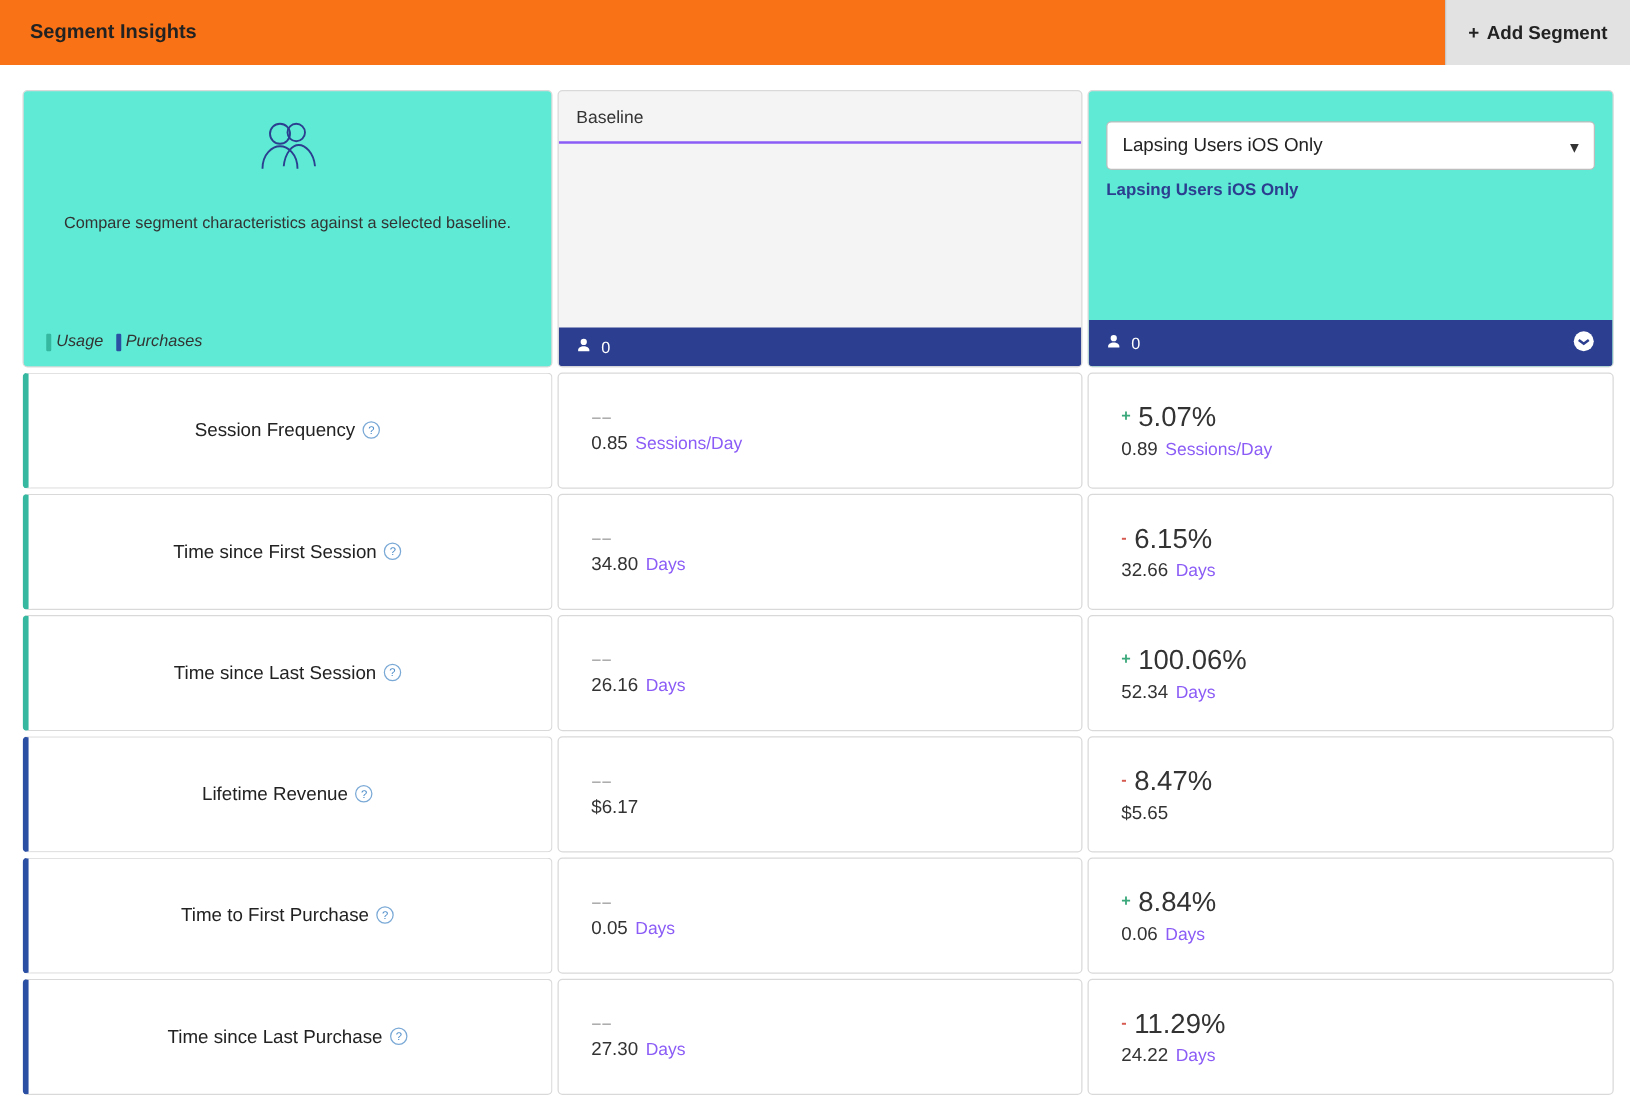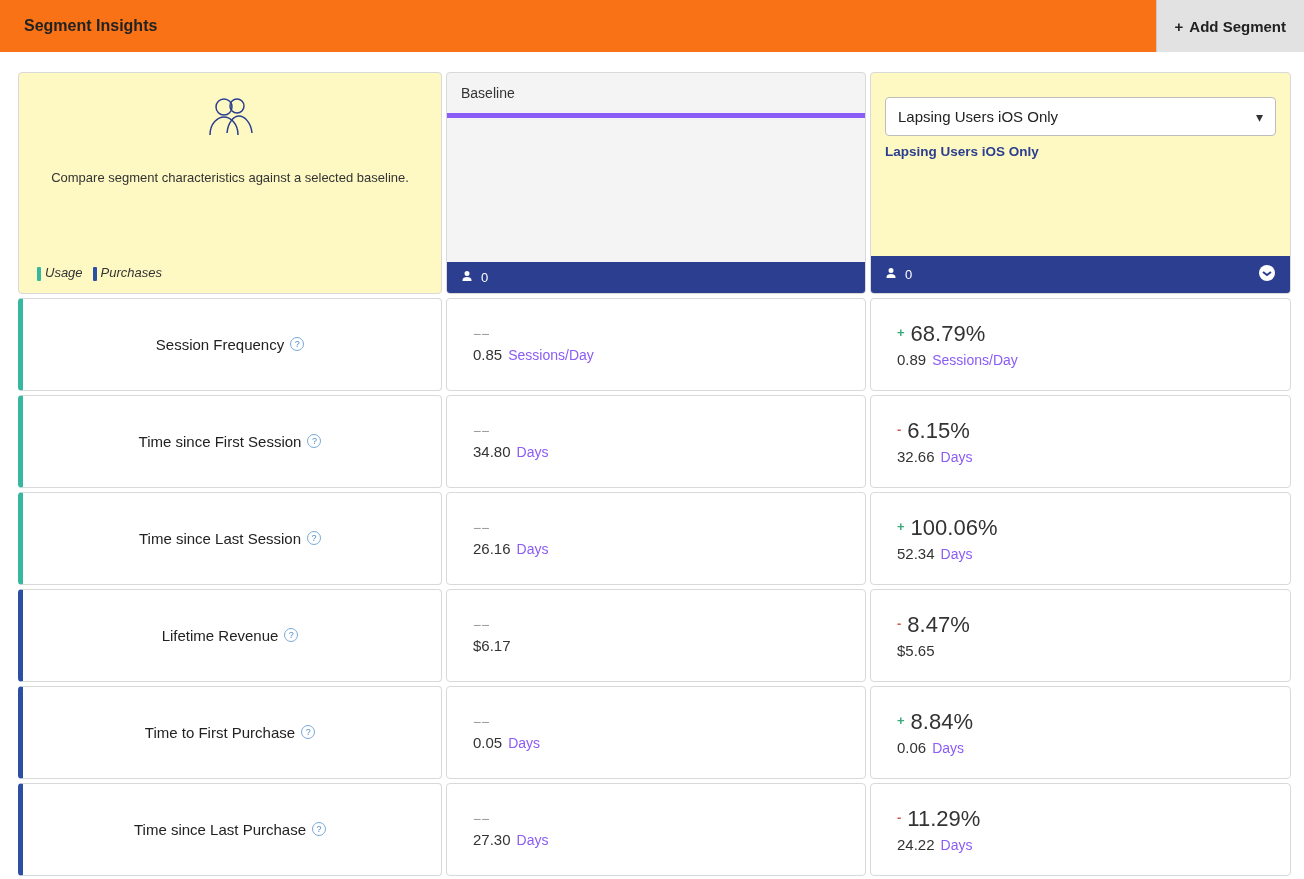--- a/index.html
+++ b/index.html
@@ -4,31 +4,31 @@
 <style>
   * { box-sizing: border-box; margin: 0; padding: 0; }
   body { font-family: -apple-system, BlinkMacSystemFont, "Segoe UI", Helvetica, Arial, sans-serif; font-size: 14px; color: #222; background: #fff; width: 1304px; }
   .header { display: flex; align-items: center; justify-content: space-between; background: #f97316; height: 52px; padding: 0 0 0 24px; }
   .header-title { font-weight: 700; font-size: 16px; color: #222; }
   .add-segment-btn { height: 52px; border: none; border-left: 1px solid #c8c8c8; background: #e2e2e2; padding: 0 18px; font-size: 15px; font-weight: 600; color: #222; cursor: pointer; display: flex; align-items: center; gap: 6px; }
   .plus-icon { font-weight: 900; font-size: 15px; }
 
   .grid { display: grid; grid-template-columns: 424px 420px 421px; gap: 4px; padding: 20px 18px 20px 18px; }
   
-  .card { border: 1px solid #d9d9d9; border-radius: 4px; background: #fef9c3; display: flex; flex-direction: column; overflow: hidden; }
+  .card { border: 1px solid #d9d9d9; border-radius: 4px; background: #5eead4; display: flex; flex-direction: column; overflow: hidden; }
   .intro-card { padding: 18px 18px 0 18px; }
   .intro-icon { text-align: center; margin-top: 4px; }
   .intro-text { text-align: center; font-size: 13px; color: #333; margin-top: 28px; }
   .legend { display: flex; gap: 10px; align-items: center; margin-top: 70px; padding: 10px 0 12px 0; font-size: 13px; color: #333; font-style: italic; }
   .legend-chip { display: inline-block; width: 4px; height: 14px; margin-right: 4px; vertical-align: middle; border-radius: 1px; }
   .chip-usage { background: #35b7a0; }
   .chip-purchases { background: #2b4fa3; }
 
   .baseline-card { background: #f4f4f4; }
-  .baseline-card-header { padding: 12px 14px; font-size: 14px; font-weight: 500; border-bottom: 5px solid #8b5cf6; color:#333; }
+  .baseline-card-header { padding: 12px 14px; font-size: 14px; font-weight: 500; border-bottom: 2px solid #8b5cf6; color:#333; }
   .radio-group { padding: 10px 14px 0 14px; flex: 1; }
   .radio-row { display: flex; align-items: center; gap: 8px; font-size: 14px; padding: 4px 0; color:#333; }
   .radio-row input { width: 14px; height: 14px; accent-color: #2b3e8f; }
   
   .segment-card { }
   .segment-body { padding: 24px 14px 8px 14px; flex: 1; }
   .segment-select { position: relative; border: 1px solid #bdbdbd; border-radius: 4px; padding: 10px 34px 10px 12px; font-size: 15px; color: #222; cursor: pointer; background: #fff; }
   .segment-select::after { content: "▾"; position: absolute; right: 12px; top: 50%; transform: translateY(-50%); font-size: 14px; color: #333; }
   .segment-name { margin-top: 8px; font-size: 13.5px; font-weight: 600; color: #2b3e8f; }
 
@@ -127,21 +127,21 @@
         <span class="help-icon">?</span>
       </span>
     </div>
     <div class="metric-cell">
       <div class="delta-empty">−−</div>
       <div class="val-line"><span>0.85</span><span class="val-unit">Sessions/Day</span></div>
     </div>
     <div class="metric-cell">
       <div class="delta-line">
         <span class="delta-sign up">+</span>
-        <span>68.79%</span>
+        <span>5.07%</span>
       </div>
       <div class="val-line"><span>0.89</span><span class="val-unit">Sessions/Day</span></div>
     </div>
     <div class="metric-cell metric-label-cell usage">
       <span class="metric-label">
         <span>Time since First Session</span>
         <span class="help-icon">?</span>
       </span>
     </div>
     <div class="metric-cell">

